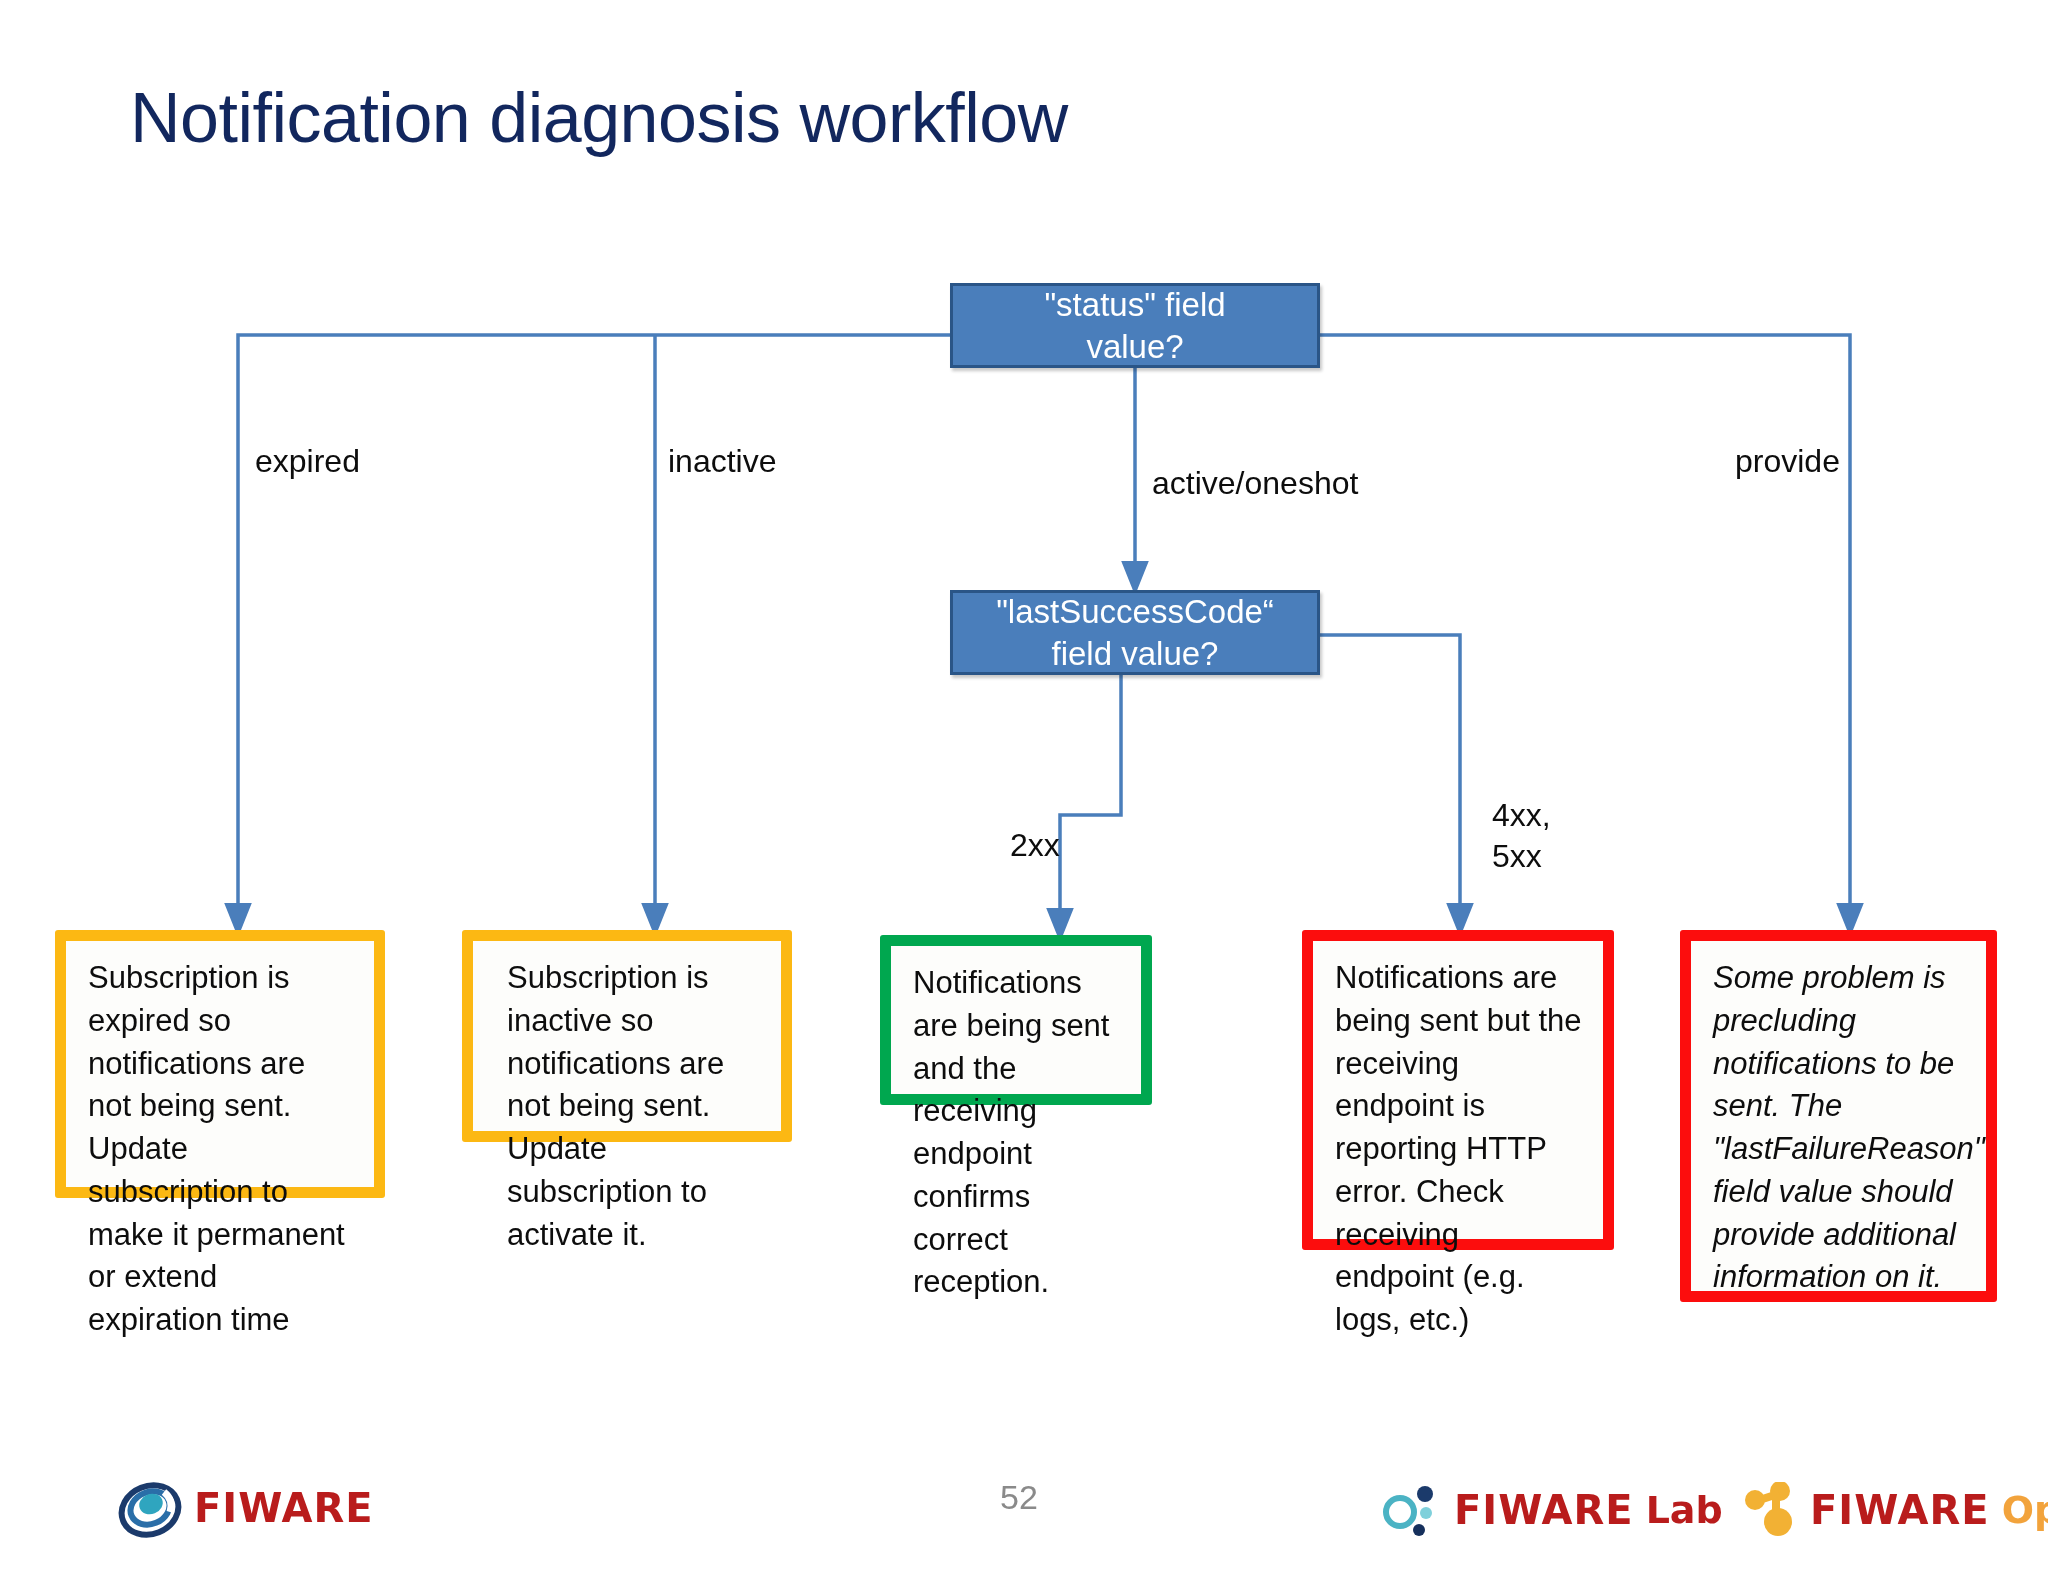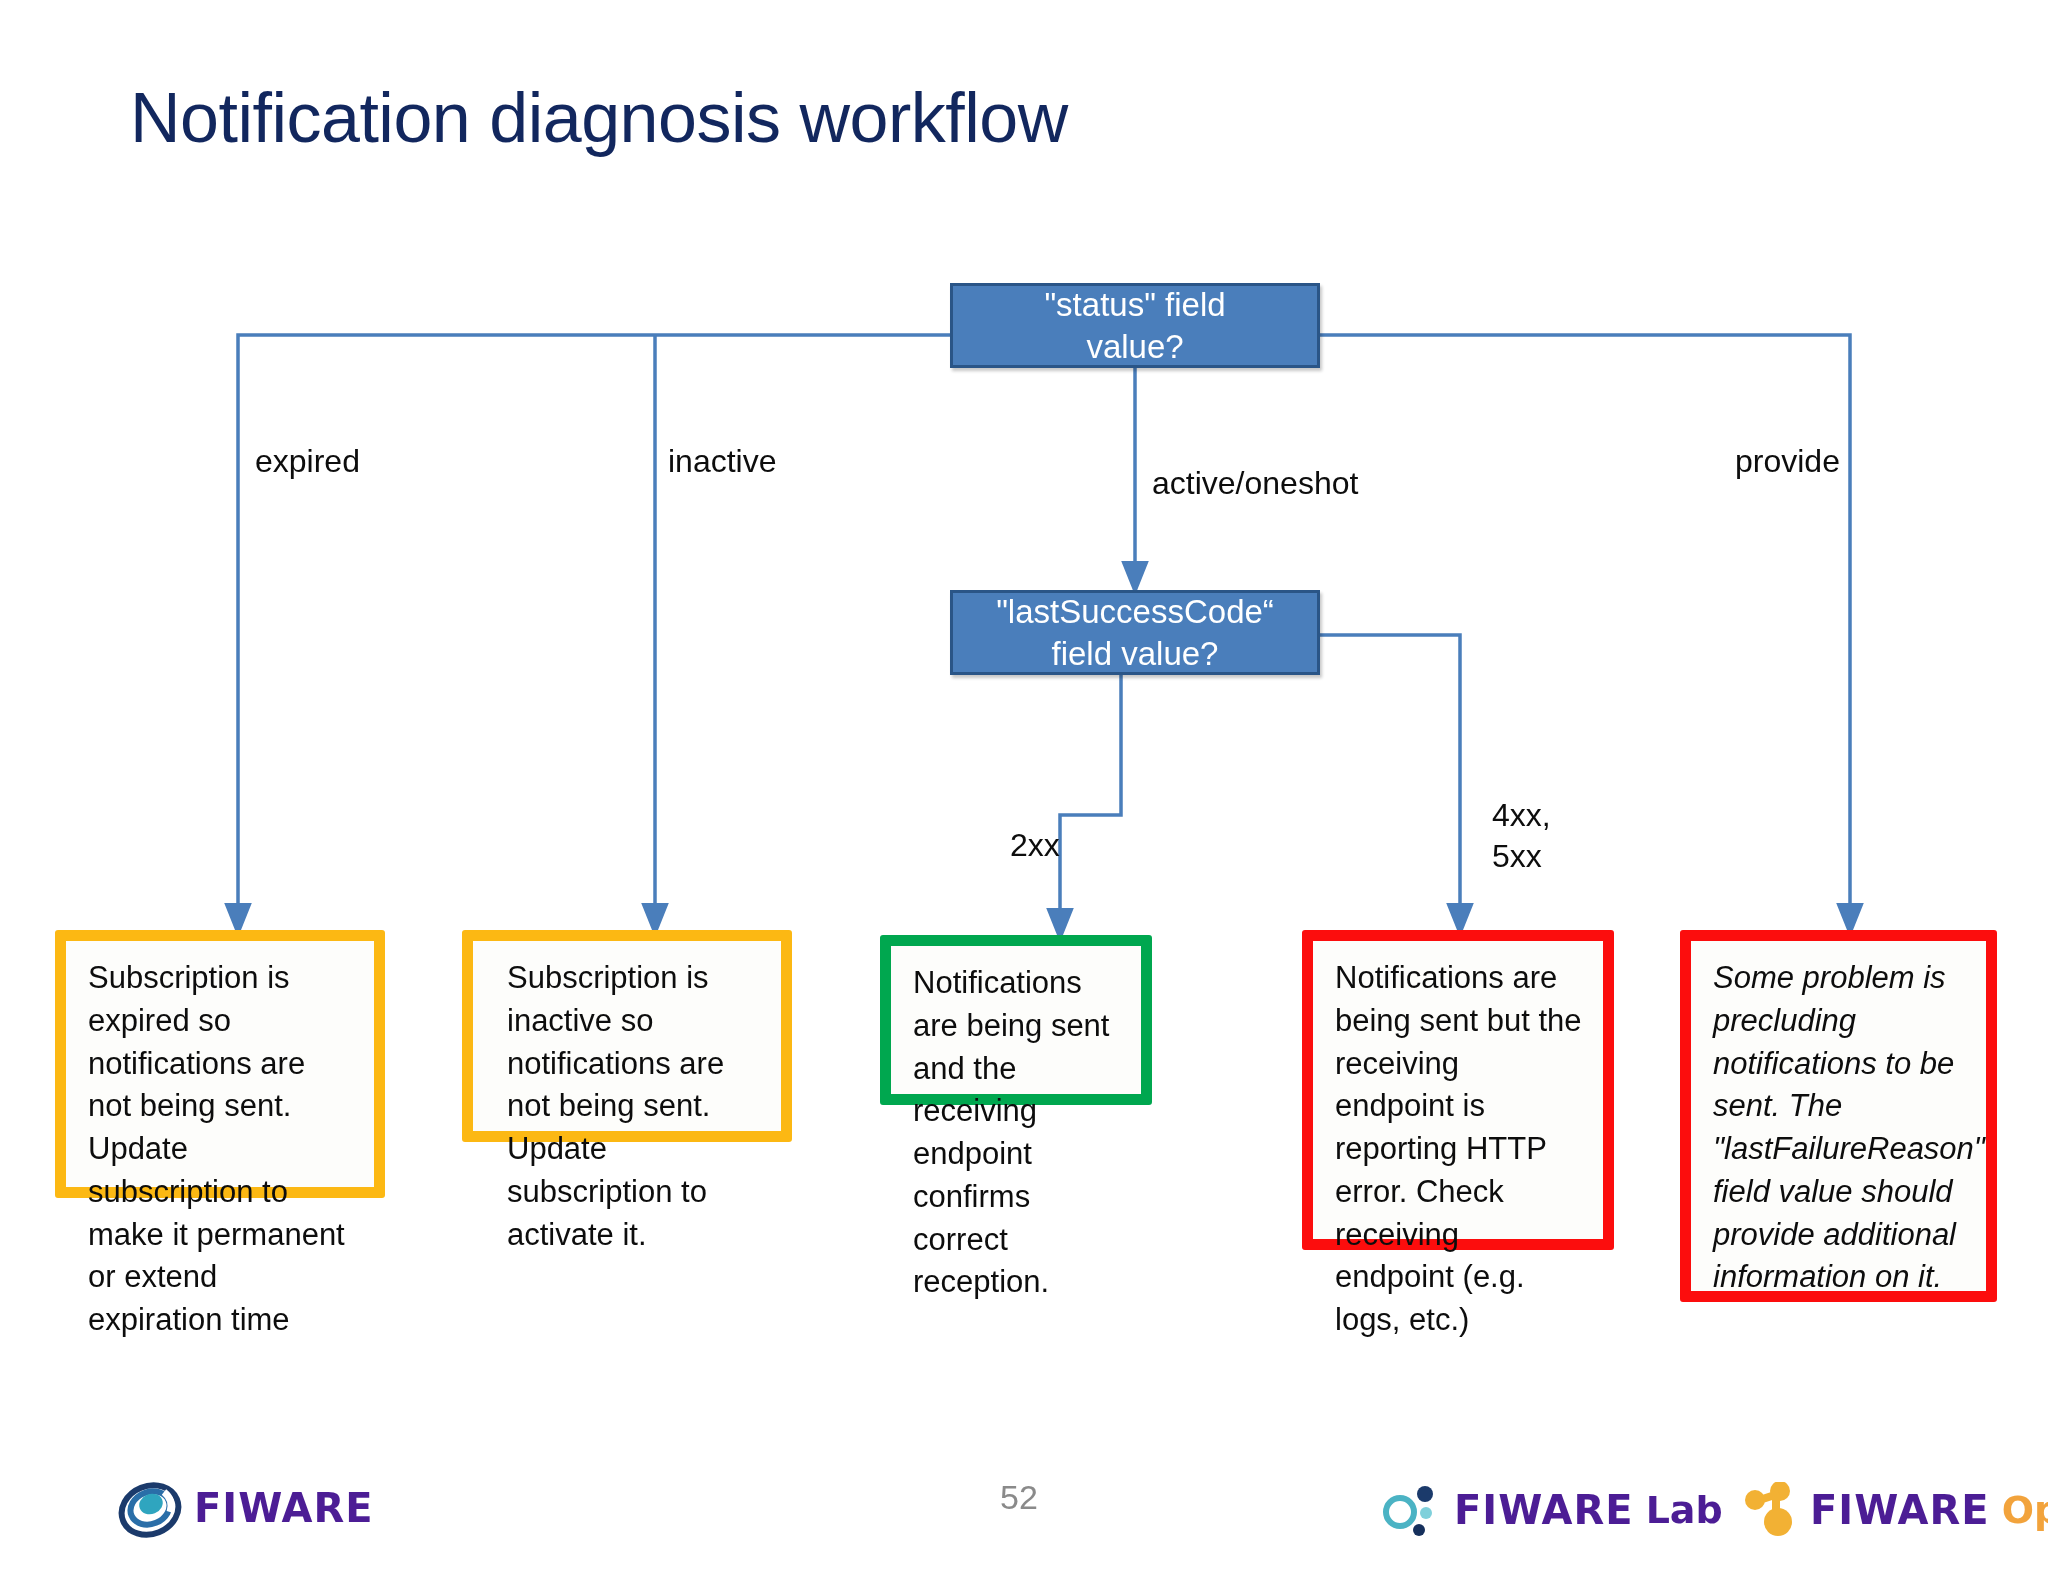--- a/index.html
+++ b/index.html
@@ -110,21 +110,21 @@
   #logo-fiware      { left: 118px;  top: 1478px; }
   #logo-fiware-lab  { left: 1382px; top: 1482px; }
   #logo-fiware-ops  { left: 1742px; top: 1482px; }
 
   .wordmark {
     font-size: 40px;
     font-weight: bold;
     letter-spacing: 1px;
     font-family: "DejaVu Sans", sans-serif;
   }
-  .wm-dark  { color: #4c1d95; }
+  .wm-dark  { color: #b91c1c; }
   .wm-amber { color: #f2a33c; }
   .wm-sub   { font-size: 38px; font-weight: bold; font-family: "DejaVu Sans", sans-serif; }
 </style>
 </head>
 <body>
 
 <div id="slide-title">Notification diagnosis workflow</div>
 
 <svg id="connectors" viewBox="0 0 2048 1573" xmlns="http://www.w3.org/2000/svg">
   <defs>

